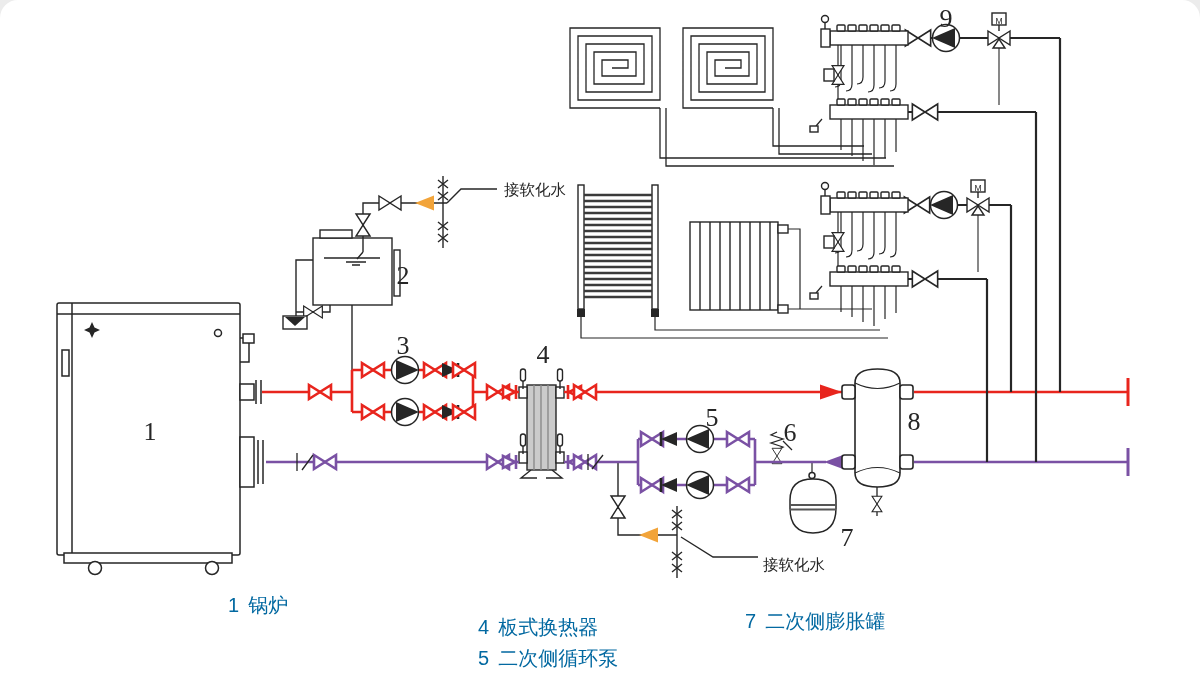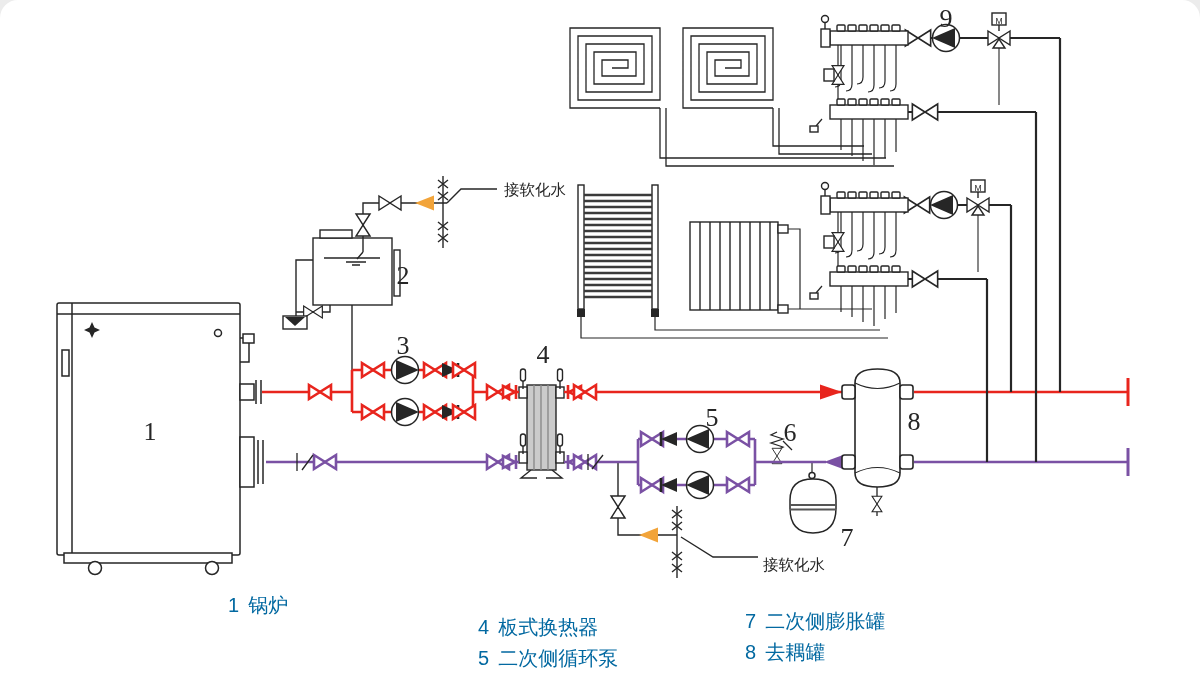--- a/index.html
+++ b/index.html
@@ -349,15 +349,14 @@
 
 <div class="legend" style="left:228px;top:590px;">
   <div class="row"><span class="ln">1</span><span>锅炉</span></div>
 </div>
 <div class="legend" style="left:478px;top:612px;">
   <div class="row"><span class="ln">4</span><span>板式换热器</span></div>
   <div class="row"><span class="ln">5</span><span>二次侧循环泵</span></div>
 </div>
 <div class="legend" style="left:745px;top:582px;margin-top:24px;">
   <div class="row"><span class="ln">7</span><span>二次侧膨胀罐</span></div>
-  <div class="row"><span class="ln">8</span><span>去耦罐</span></div>
 </div>
 </div>
 
 </body></html>

